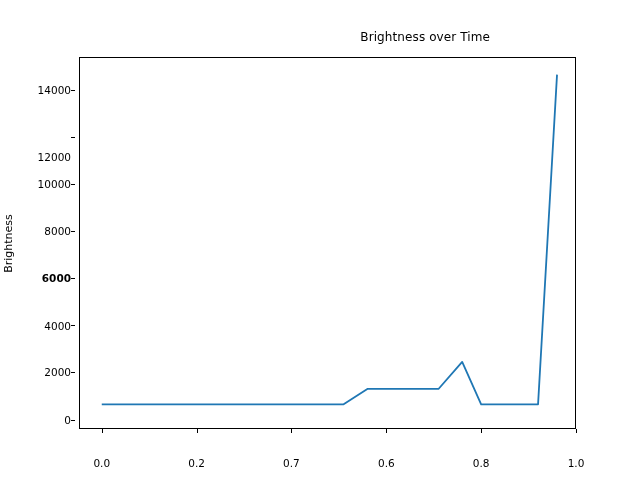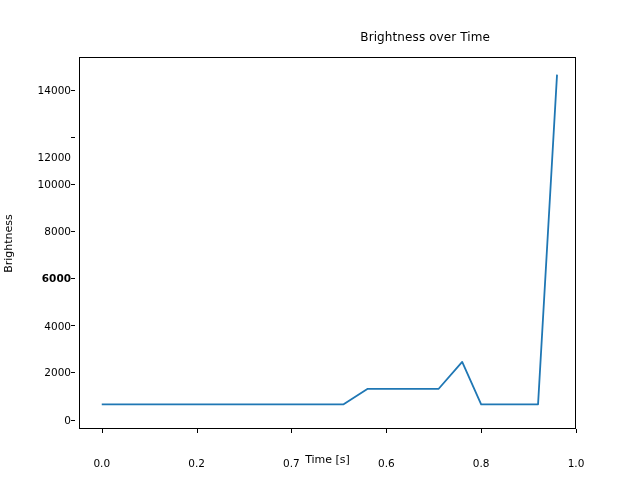--- a/index.html
+++ b/index.html
@@ -178,15 +178,14 @@
 
   <div id="xtick-labels">
       <div class="xtick-label" style="left: 22.7634px;">0.0</div>
       <div class="xtick-label" style="left: 117.611px;">0.2</div>
       <div class="xtick-label" style="left: 212.458px;">0.7</div>
       <div class="xtick-label" style="left: 307.305px;">0.6</div>
       <div class="xtick-label" style="left: 402.153px;">0.8</div>
       <div class="xtick-label" style="left: 497px;">1.0</div>
     </div>
 
-  <div id="xlabel">Time [s]</div>
 
 </div>
 
 </body></html>

